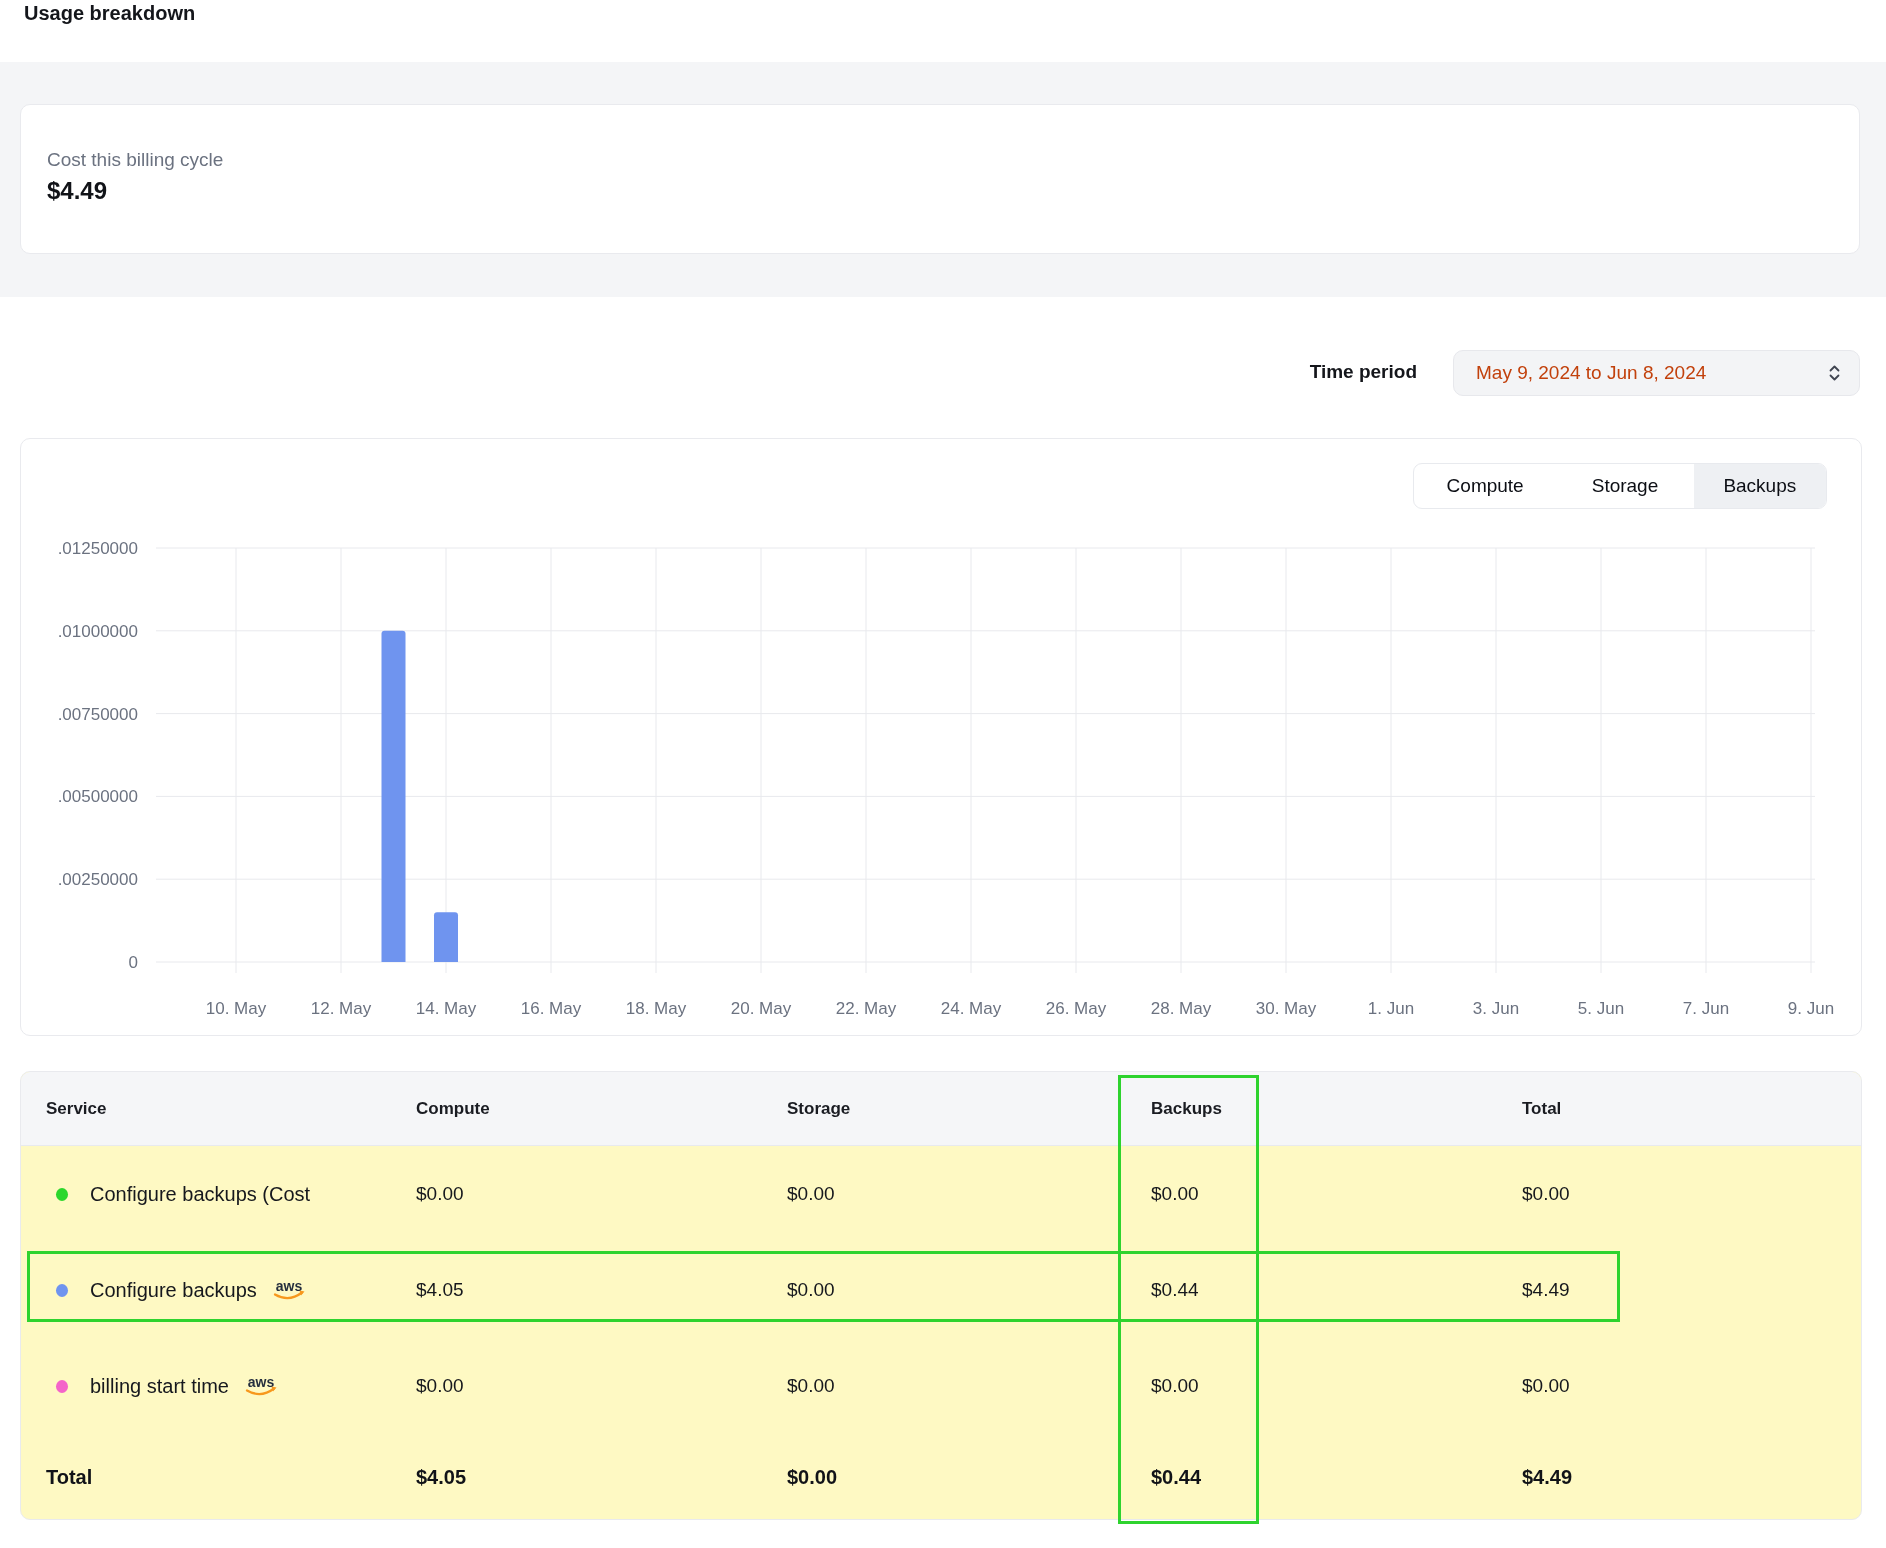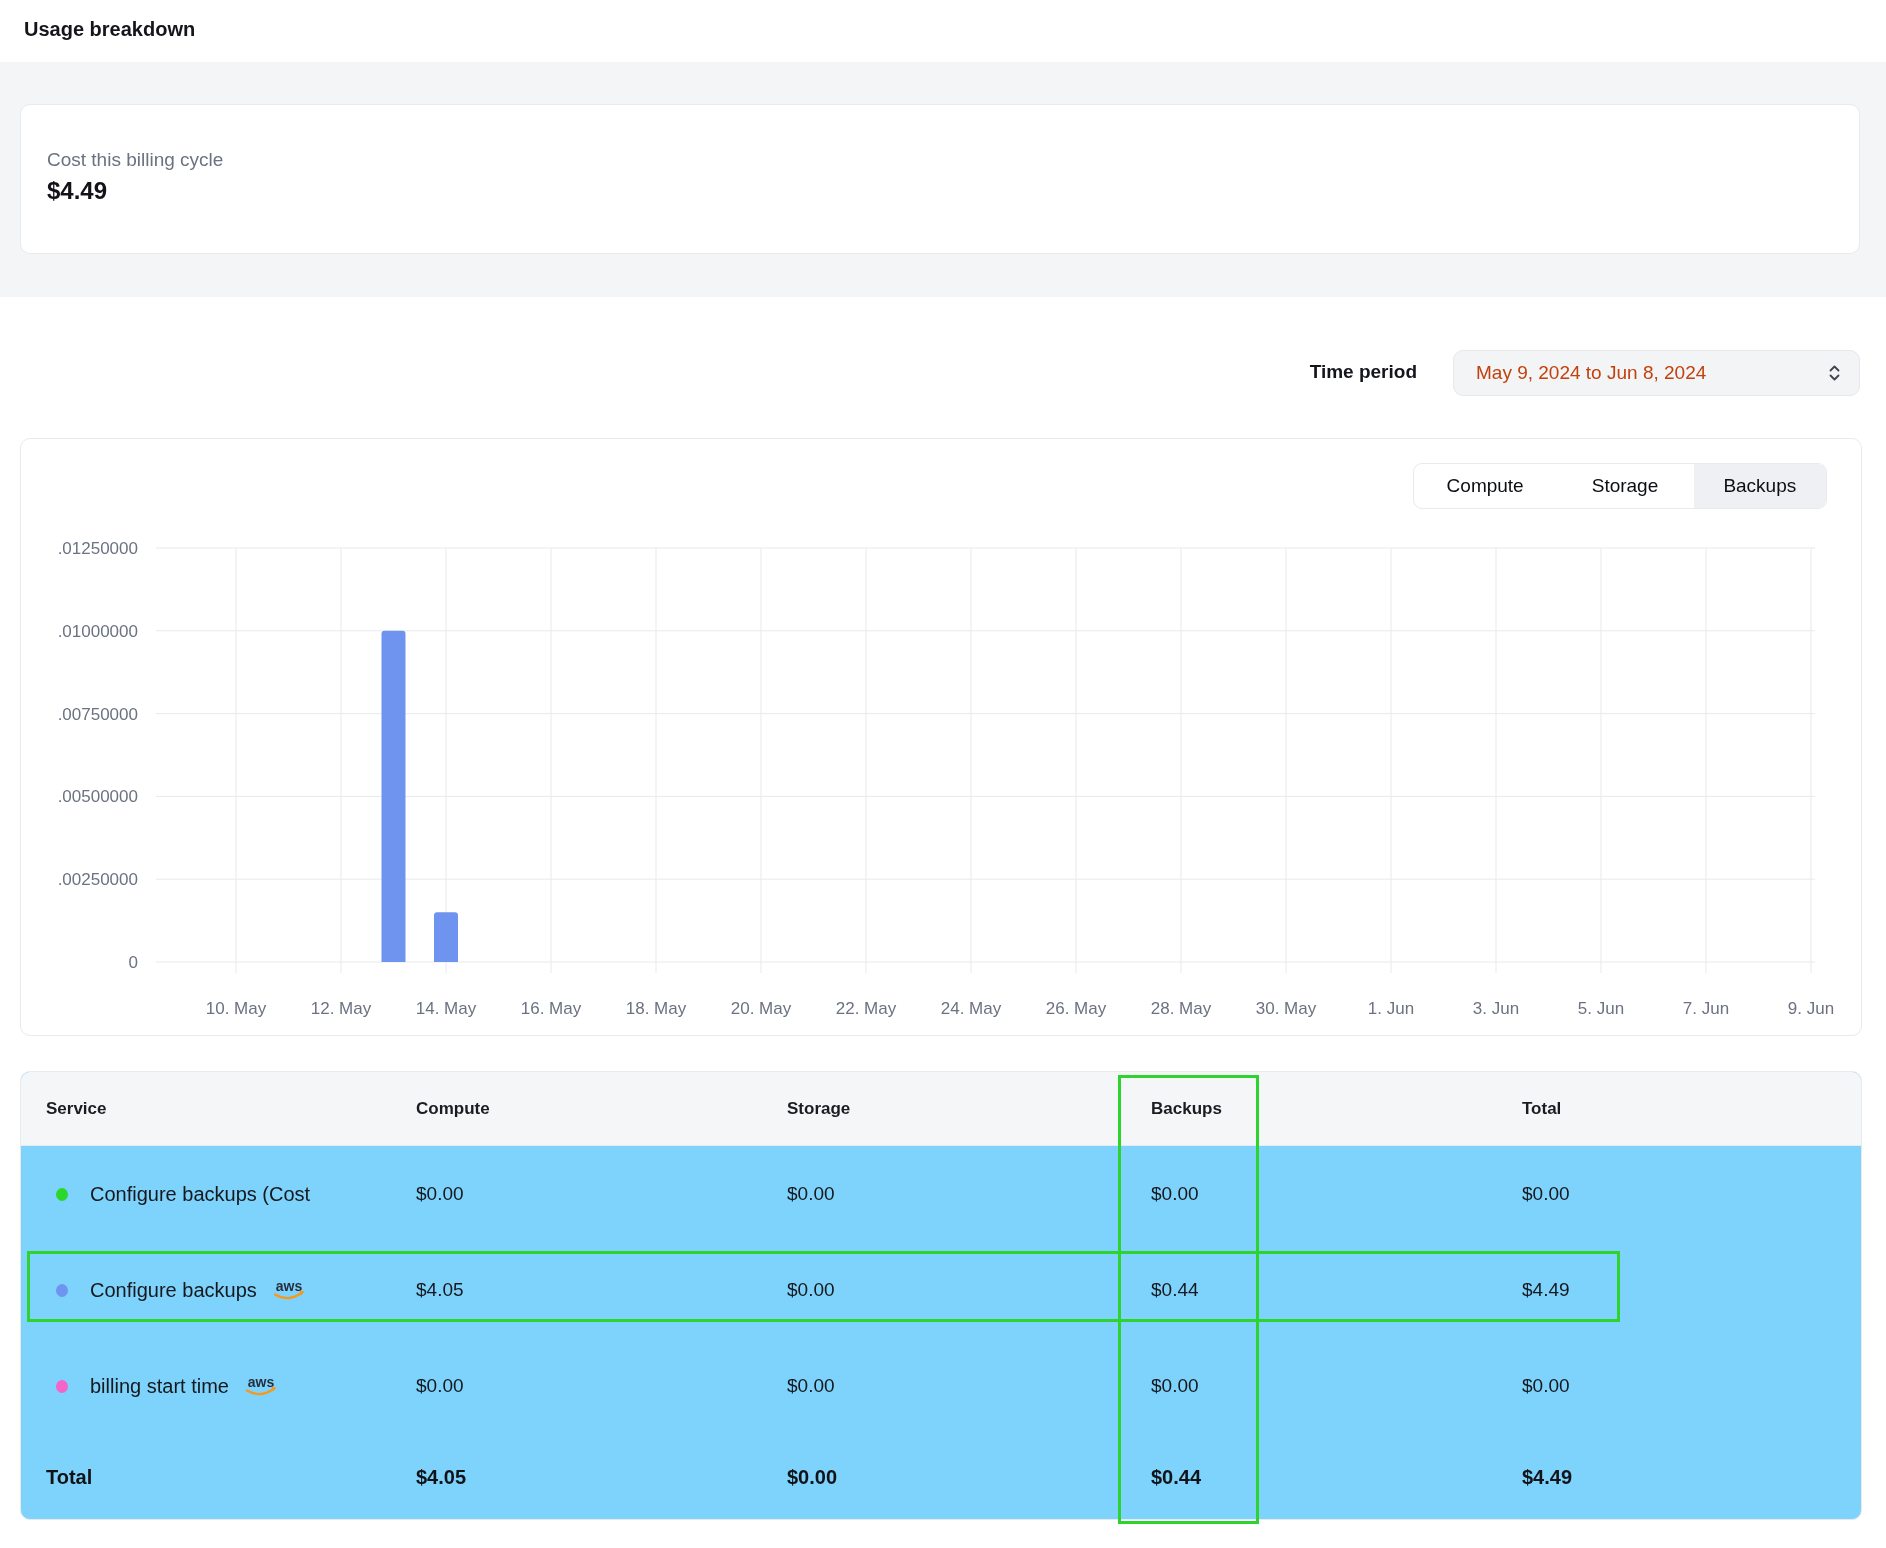--- a/index.html
+++ b/index.html
@@ -2,21 +2,21 @@
 <html><head>
 <meta charset="utf-8">
 <style>
   html,body{margin:0;padding:0;background:#fff;}
   #page{position:relative;width:1886px;height:1548px;background:#fff;
         font-family:"Liberation Sans",sans-serif;color:#16181d;overflow:hidden;}
 
   .abs{position:absolute;}
 
   
-  #page-title{left:24px;top:18px;font-size:20px;font-weight:700;color:#14161b;}
+  #page-title{left:24px;top:2px;font-size:20px;font-weight:700;color:#14161b;}
 
   
   #summary-band{left:0;top:62px;width:1886px;height:235px;background:#f4f5f7;}
   #cost-card{left:20px;top:104px;width:1840px;height:150px;background:#fff;
              border:1px solid #e9eaee;border-radius:10px;box-sizing:border-box;}
   #cost-label{left:26px;top:44px;font-size:19px;color:#6b7280;}
   #cost-amount{left:26px;top:72px;font-size:24px;font-weight:700;color:#111318;}
 
   
   #time-period-label{left:1200px;top:361px;width:217px;text-align:right;
@@ -32,21 +32,21 @@
               border:1px solid #e9eaee;border-radius:10px;box-sizing:border-box;}
   #chart-tabs{left:1413px;top:463px;width:414px;height:46px;box-sizing:border-box;
               border:1px solid #e8eaee;border-radius:9px;display:flex;overflow:hidden;background:#fff;}
   .tab{display:flex;align-items:center;justify-content:center;font-size:19px;color:#0c0e14;cursor:pointer;}
   .tab.t1{width:143px;} .tab.t2{width:138px;} .tab.t3{width:133px;}
   .tab.active{background:#eef0f3;}
 
   #chart-svg{left:30px;top:535px;}
 
   
-  #table-card{left:20px;top:1071px;width:1842px;height:449px;background:#7dd3fc;
+  #table-card{left:20px;top:1071px;width:1842px;height:449px;background:#fef9c3;
               border:1px solid #e9eaee;border-radius:10px;box-sizing:border-box;overflow:hidden;}
   .trow{display:grid;grid-template-columns:370px 371px 364px 371px 1fr;
         padding-left:25px;align-items:center;box-sizing:border-box;}
   #thead{height:74px;background:#f5f6f8;border-bottom:1px solid #e8eaee;}
   #thead .hcell{font-size:17px;font-weight:600;color:#1a1c22;}
   .drow{height:96px;}
   #trow-total{height:87px;}
   .svc{display:flex;align-items:center;}
   .dot{width:12px;height:13px;border-radius:50%;margin-left:10px;flex:0 0 auto;}
   .svc-name{margin-left:22px;font-size:20px;color:#16181d;white-space:nowrap;

